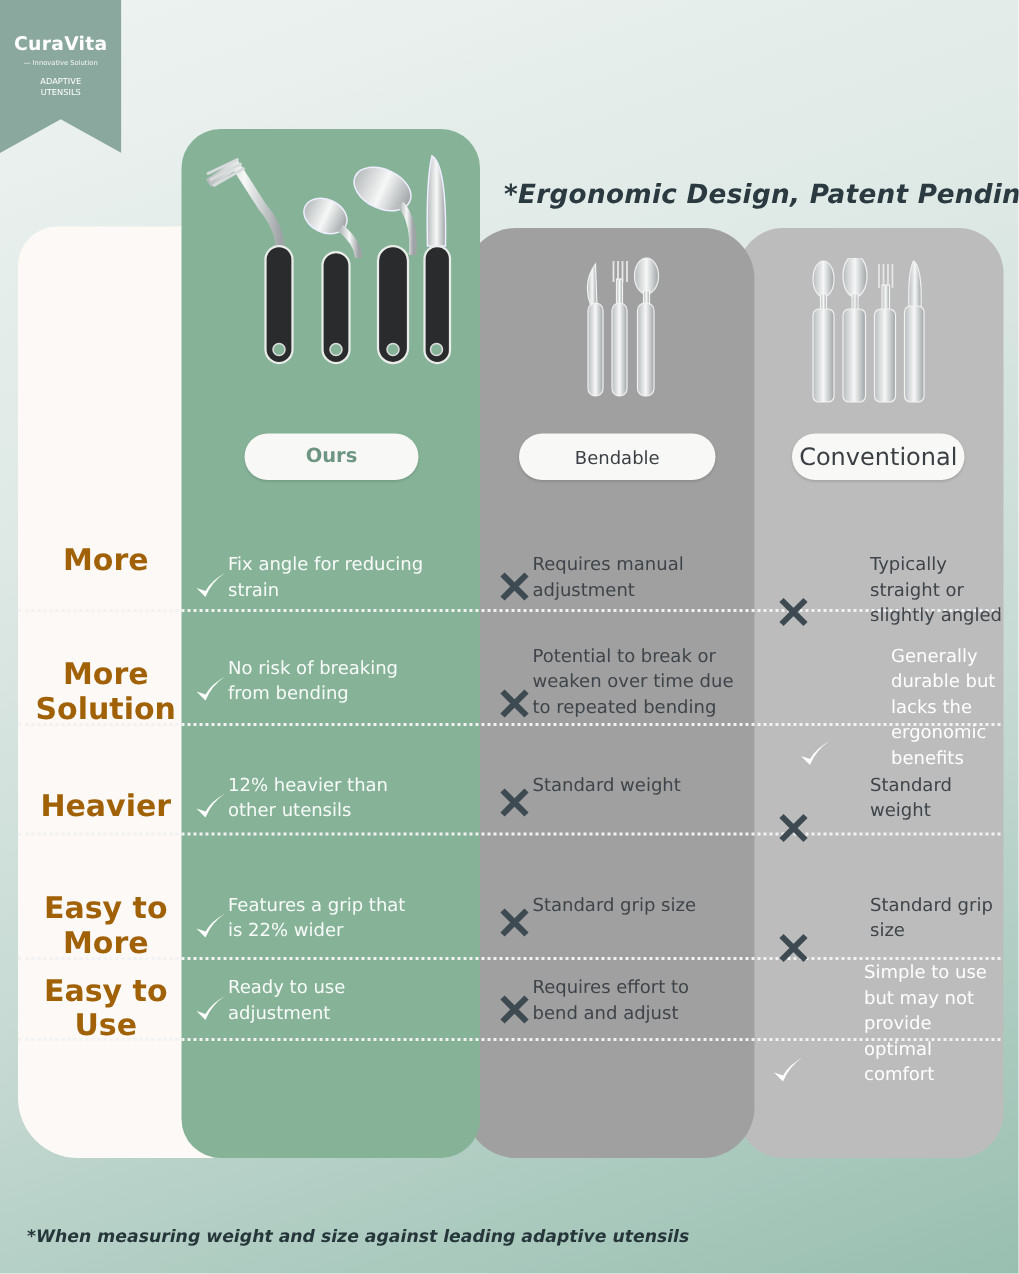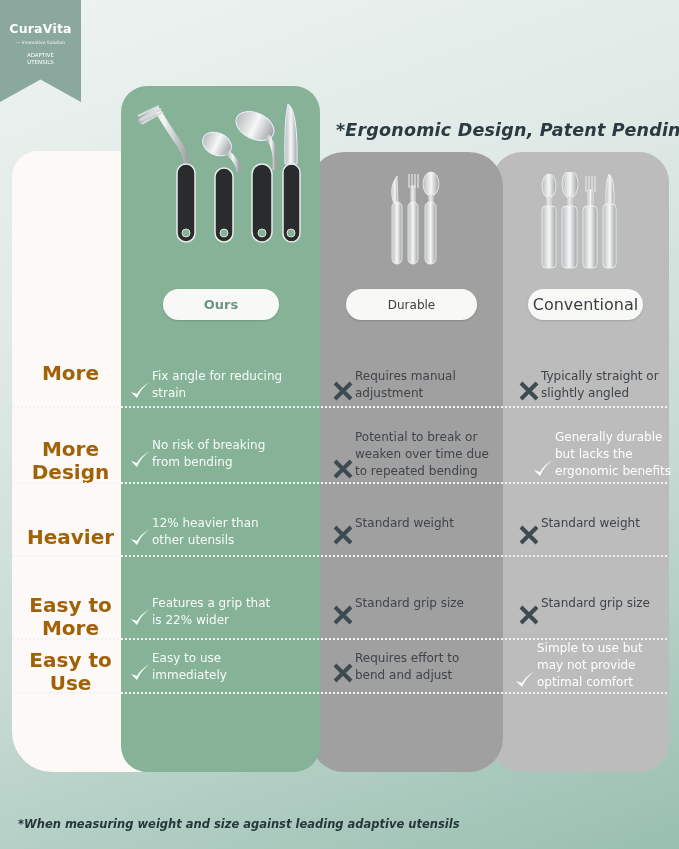--- a/index.html
+++ b/index.html
@@ -46,21 +46,21 @@
   }
   .divider {
     position:absolute; left:12px; width:655px; height:0;
     border-top:2px dotted #f2f2f2;
   }
   .cell { position:absolute; display:flex; align-items:flex-end; }
   .cell .ico { width:22px; flex:0 0 22px; height:22px; margin-right:1px; }
   .cell .txt { font-size:12px; line-height:17px; }
   .ours .txt { color:#f8fbf9; }
   .bend .txt { color:#3e4449; }
-  .conv .txt { color:#3e4449; }
+  .conv .txt { color:#3e4449;margin-left:39px; }
   .conv.white .txt { color:#ffffff; }
 
   .footnote {
     position:absolute; left:18px; top:817px;
     font-style:italic; font-weight:bold; font-size:11.5px; color:#26363b; white-space:nowrap;
   }
 </style>
 </head>
 <body>
 
@@ -140,29 +140,29 @@
     <rect x="23" y="34" width="15" height="62" rx="4"></rect>
     <path d="M47 4 L47 20 M50 4 L50 20 M53 4 L53 20 M56 4 L56 20" stroke="#e6e6e6" stroke-width="1.2"></path>
     <rect x="49" y="18" width="5" height="18"></rect>
     <rect x="44" y="34" width="14" height="62" rx="4"></rect>
     <path d="M70 2 Q76 6 75 34 L67 34 Q66 10 70 2 Z"></path>
     <rect x="64" y="32" width="13" height="64" rx="4"></rect>
   </g>
 </svg>
 
 <div class="pill pill-ours">Ours</div>
-<div class="pill pill-bend">Durable</div>
+<div class="pill pill-bend">Bendable</div>
 <div class="pill pill-conv">Conventional</div>
 
 <div class="row-label" style="top:362px">
   <div>More</div>
 </div>
 <div class="row-label" style="top:438px">
   <div>More</div>
-  <div>Design</div>
+  <div>Solution</div>
 </div>
 <div class="row-label" style="top:526px">
   <div>Heavier</div>
 </div>
 <div class="row-label" style="top:594px">
   <div>Easy to</div>
   <div>More</div>
 </div>
 <div class="row-label" style="top:649px">
   <div>Easy to</div>
@@ -248,21 +248,21 @@
   <svg class="ico" viewBox="0 0 22 22" style="margin-bottom:-14px">
       <path d="M3 3 L19 19 M19 3 L3 19" stroke="#3d4a52" stroke-width="4"></path>
     </svg>
   <span class="txt" style="align-self:flex-start">Standard grip size</span>
 </div>
 
 <div class="cell ours" style="left:129px;top:650px;width:186px">
   <svg class="ico" viewBox="0 0 22 22">
       <path d="M2 12 L8 18 Q12 8 21 2 Q12 7 8 14 Z" fill="#fff"></path>
     </svg>
-  <span class="txt" style="display:block;width:90px">Easy to use immediately</span>
+  <span class="txt" style="display:block;width:90px">Ready to use adjustment</span>
 </div>
 <div class="cell bend" style="left:332px;top:650px;width:165px">
   <svg class="ico" viewBox="0 0 22 22">
       <path d="M3 3 L19 19 M19 3 L3 19" stroke="#3d4a52" stroke-width="4"></path>
     </svg>
   <span class="txt" style="display:block;width:120px">Requires effort to bend and adjust</span>
 </div>
 <div class="cell conv white" style="left:514px;top:640px;width:155px">
   <svg class="ico" viewBox="0 0 22 22">
       <path d="M2 12 L8 18 Q12 8 21 2 Q12 7 8 14 Z" fill="#fff"></path>

